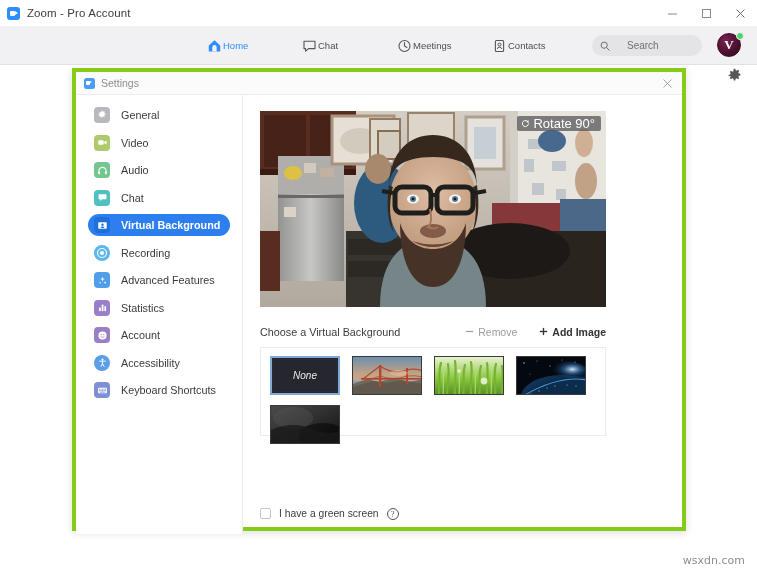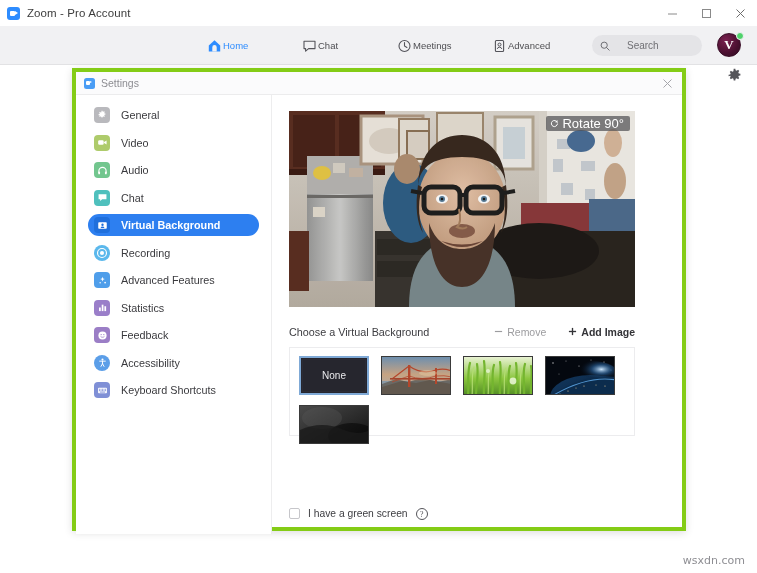--- a/index.html
+++ b/index.html
@@ -122,21 +122,21 @@
   }
   .dlg-title { font-size: 10.5px; color: #8d8d92; }
   .dlg-close {
     position: absolute; right: 6px; top: 3px;
     width: 17px; height: 17px; color: #a6a6ab;
     display: flex; align-items: center; justify-content: center;
   }
   .dlg-body { display: flex; height: 439px; }
   
   .sidebar {
-    width: 196px; height: 100%;
+    width: 167px; height: 100%;
     background: #ffffff;
     border-right: 1px solid #ededee;
     padding-top: 9px;
   }
   .side-item {
     display: flex; align-items: center; gap: 11px;
     height: 22px; margin: 0 12px 5.5px 12px;
     padding-left: 6px; border-radius: 11px;
   }
   .side-item .side-label { font-size: 10.8px; color: #3a3a3e; }
@@ -174,20 +174,21 @@
     position: absolute; left: 17px; top: 252px;
     width: 346px; height: 89px;
     border: 1px solid #ececee; background: #fff;
     padding: 8px 0 0 9px;
   }
   .vb-grid { display: flex; flex-wrap: wrap; gap: 10px 12px; }
   .thumb {
     width: 70px; height: 39px; position: relative;
     border: 1px solid #3a3a3a; overflow: hidden;
     background: #26262e;
+    font-style: italic;
   }
   .thumb.selected {
     border: 2px solid #7fa9d6;
     outline: 1px solid #2b2b35;
     outline-offset: -4px;
   }
   .thumb .none-label {
     position: absolute; inset: 0;
     display: flex; align-items: center; justify-content: center;
     color: #e9e9ec; font-size: 10px;
@@ -276,21 +277,21 @@
       </div>
 
       <div class="nav-item">
         <span class="nav-icon">
           <svg width="15" height="14" viewBox="0 0 15 14">
               <rect x="3.4" y="1.5" width="8.2" height="11" rx="1" fill="none" stroke="#54545a" stroke-width="1.1"></rect>
               <circle cx="7.5" cy="5.6" r="1.5" fill="none" stroke="#54545a" stroke-width="1"></circle>
               <path d="M5.2 9.9 a2.4 2.4 0 0 1 4.6 0" fill="none" stroke="#54545a" stroke-width="1"></path>
             </svg>
         </span>
-        <span class="nav-label">Advanced</span>
+        <span class="nav-label">Contacts</span>
       </div>
 
     </div>
 
     <div class="search-box">
       <span>
         <svg width="10" height="10" viewBox="0 0 10 10">
             <circle cx="4.2" cy="4.2" r="3.1" fill="none" stroke="#6f6f74" stroke-width="1"></circle>
             <line x1="6.5" y1="6.5" x2="9.2" y2="9.2" stroke="#6f6f74" stroke-width="1" stroke-linecap="round"></line>
           </svg>
@@ -414,21 +415,21 @@
 
         <div class="side-item">
           <span class="side-ico" style="background:#9b7ec6">
             <svg width="11" height="11" viewBox="0 0 14 14">
                 <circle cx="7" cy="7" r="5.2" fill="#fff"></circle>
                 <circle cx="5.3" cy="5.8" r=".8" fill="#9b7ec6"></circle>
                 <circle cx="8.7" cy="5.8" r=".8" fill="#9b7ec6"></circle>
                 <path d="M4.8 8.4a2.8 2.8 0 0 0 4.4 0" fill="none" stroke="#9b7ec6" stroke-width="1" stroke-linecap="round"></path>
               </svg>
           </span>
-          <span class="side-label">Feedback</span>
+          <span class="side-label">Account</span>
         </div>
 
         <div class="side-item">
           <span class="side-ico" style="background:#5b9ee8;border-radius:50%">
             <svg width="11" height="11" viewBox="0 0 14 14">
                 <circle cx="7" cy="3.2" r="1.3" fill="#fff"></circle>
                 <path d="M3.4 5.3h7.2M7 5.3v3.3M7 8.6l-1.9 3.3M7 8.6l1.9 3.3" stroke="#fff" stroke-width="1.2" stroke-linecap="round" fill="none"></path>
               </svg>
           </span>
           <span class="side-label">Accessibility</span>

